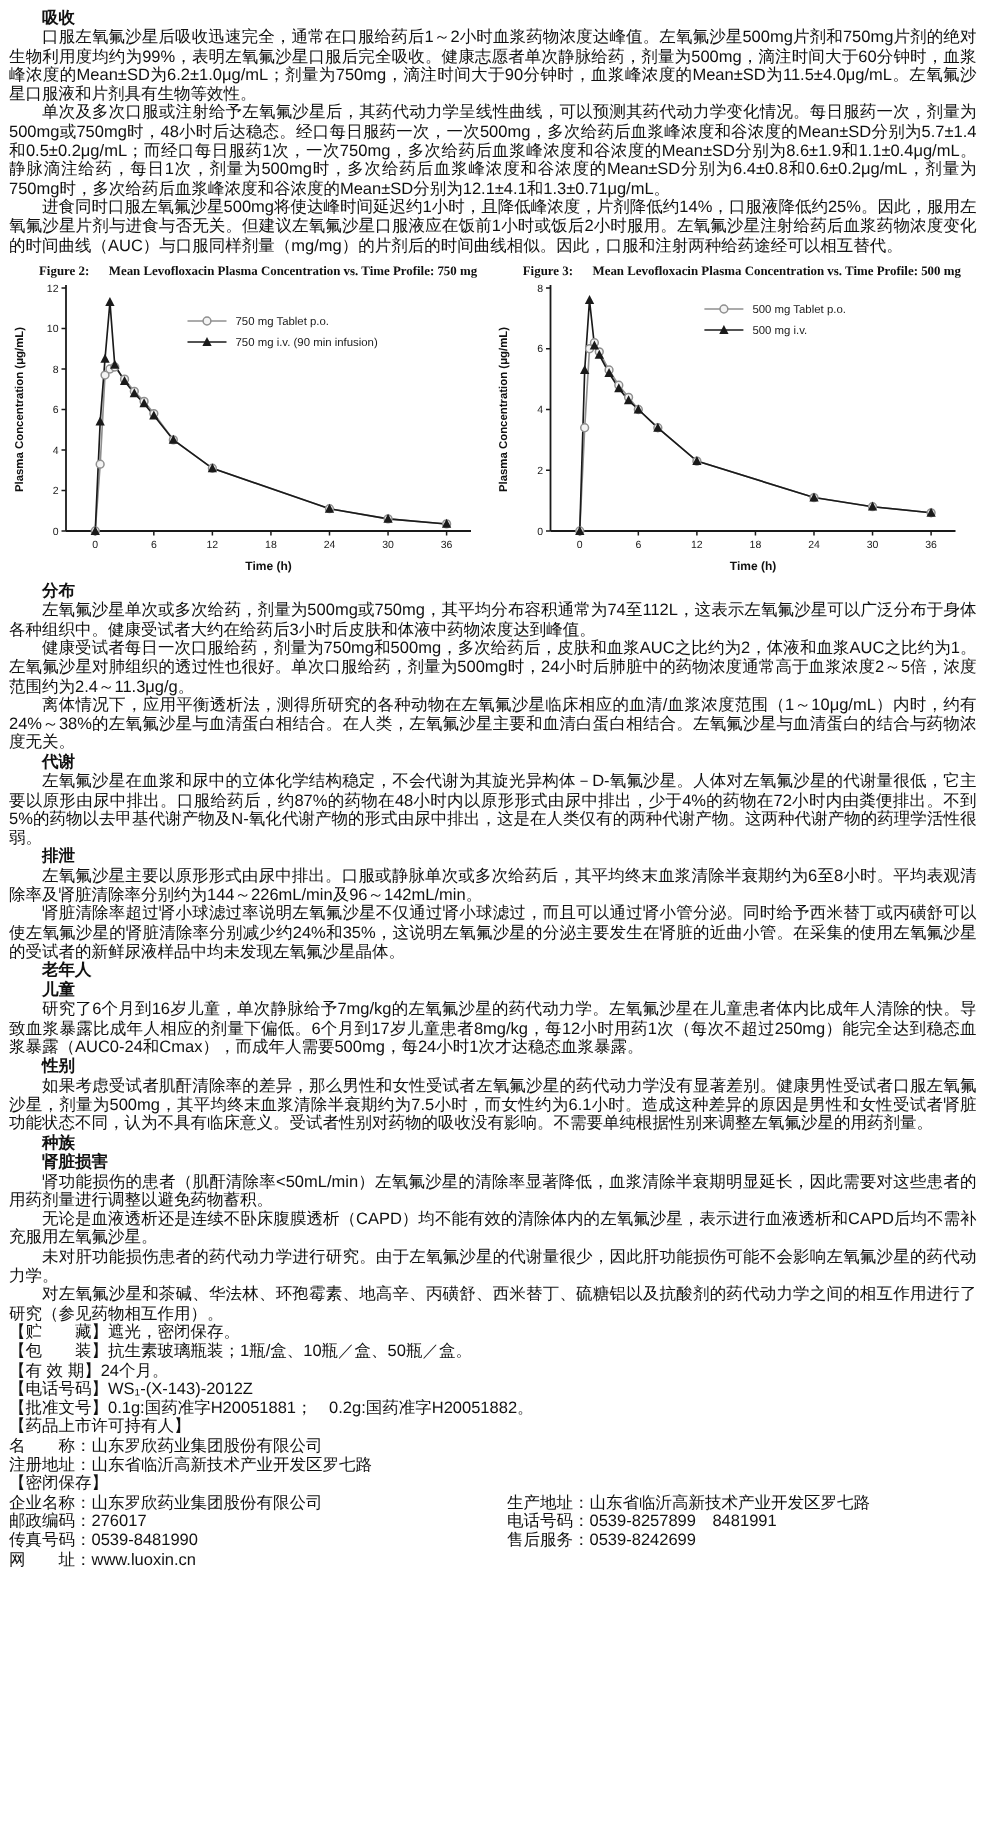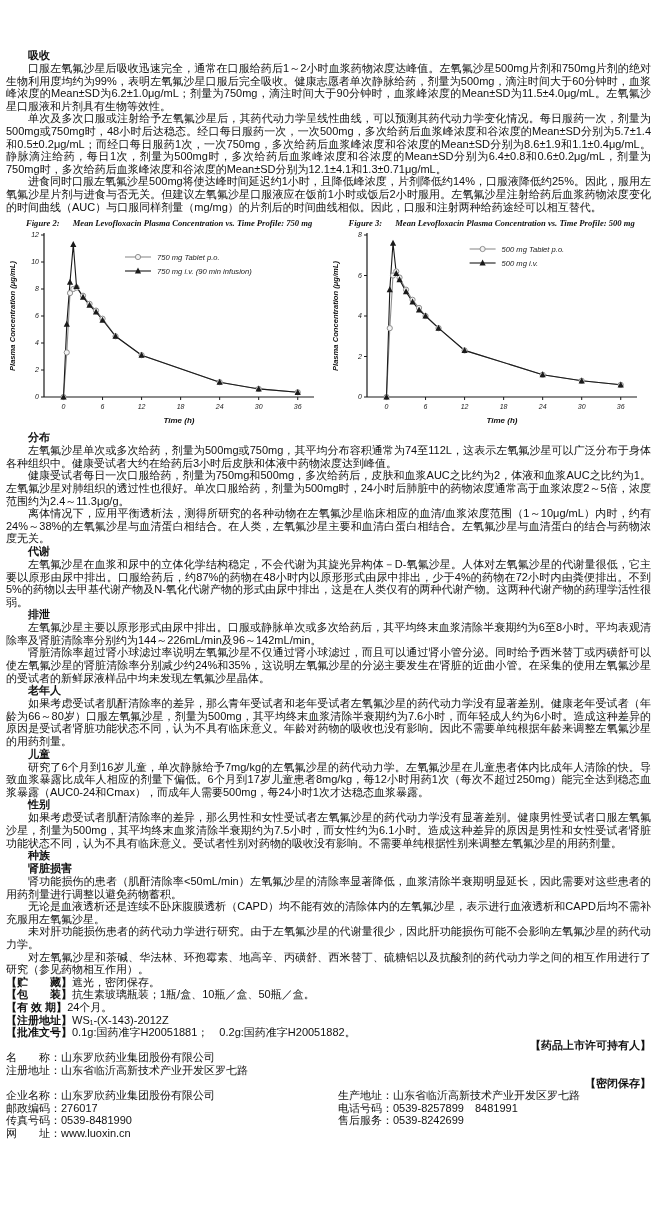--- a/index.html
+++ b/index.html
@@ -1,27 +1,27 @@
 <!DOCTYPE html>
 <html><head>
 <meta charset="utf-8">
 <style>
   html,body{margin:0;padding:0;background:#ffffff;}
   body{width:656px;font-family:"Liberation Sans","DejaVu Sans",sans-serif;font-size:11px;line-height:1.145;color:#111;}
-  .page{padding:21px 5px 10px 6px;margin-top:28px;}
+  .page{padding:6px 5px 10px 6px;}
   section{margin:0;}
   h3{margin:0;font-size:11px;font-weight:bold;text-indent:2em;line-height:1.18;}
   p.tx{margin:0;text-indent:2em;text-align:justify;}
-  .figs{display:flex;align-items:flex-end;margin:5px 0 2px 0;font-style:italic;}
+  .figs{display:flex;align-items:flex-end;margin:5px 0 2px 0;}
   .fig{margin:0;width:50%;}
   .cap{font-family:"Liberation Serif","DejaVu Serif",serif;font-weight:bold;font-size:8.6px;padding-left:20px;white-space:nowrap;line-height:1.3;}
   .cap .cap-label{margin-right:13px;}
   svg.chart{display:block;}
   .foot p{margin:0;text-indent:0;}
-  .b{font-weight:bold;text-align:right;}
+  .b{font-weight:normal;}
   .row{display:flex;}
   .row .lcol{width:332px;}
 </style>
 </head>
 <body>
 
 <div class="page">
 
   <section>
     <h3>吸收</h3>
@@ -192,21 +192,20 @@
   </section>
 
   <section>
     <h3>排泄</h3>
     <p class="tx">左氧氟沙星主要以原形形式由尿中排出。口服或静脉单次或多次给药后，其平均终末血浆清除半衰期约为6至8小时。平均表观清除率及肾脏清除率分别约为144～226mL/min及96～142mL/min。</p>
     <p class="tx">肾脏清除率超过肾小球滤过率说明左氧氟沙星不仅通过肾小球滤过，而且可以通过肾小管分泌。同时给予西米替丁或丙磺舒可以使左氧氟沙星的肾脏清除率分别减少约24%和35%，这说明左氧氟沙星的分泌主要发生在肾脏的近曲小管。在采集的使用左氧氟沙星的受试者的新鲜尿液样品中均未发现左氧氟沙星晶体。</p>
   </section>
 
   <section>
     <h3>老年人</h3>
-    <p class="tx">如果考虑受试者肌酐清除率的差异，那么青年受试者和老年受试者左氧氟沙星的药代动力学没有显著差别。健康老年受试者（年龄为66～80岁）口服左氧氟沙星，剂量为500mg，其平均终末血浆清除半衰期约为7.6小时，而年轻成人约为6小时。造成这种差异的原因是受试者肾脏功能状态不同，认为不具有临床意义。年龄对药物的吸收也没有影响。因此不需要单纯根据年龄来调整左氧氟沙星的用药剂量。</p>
   </section>
 
   <section>
     <h3>儿童</h3>
     <p class="tx">研究了6个月到16岁儿童，单次静脉给予7mg/kg的左氧氟沙星的药代动力学。左氧氟沙星在儿童患者体内比成年人清除的快。导致血浆暴露比成年人相应的剂量下偏低。6个月到17岁儿童患者8mg/kg，每12小时用药1次（每次不超过250mg）能完全达到稳态血浆暴露（AUC0-24和Cmax），而成年人需要500mg，每24小时1次才达稳态血浆暴露。</p>
   </section>
 
   <section>
     <h3>性别</h3>
     <p class="tx">如果考虑受试者肌酐清除率的差异，那么男性和女性受试者左氧氟沙星的药代动力学没有显著差别。健康男性受试者口服左氧氟沙星，剂量为500mg，其平均终末血浆清除半衰期约为7.5小时，而女性约为6.1小时。造成这种差异的原因是男性和女性受试者肾脏功能状态不同，认为不具有临床意义。受试者性别对药物的吸收没有影响。不需要单纯根据性别来调整左氧氟沙星的用药剂量。</p>
@@ -228,21 +227,21 @@
 
 
   <section>
     <p class="tx">对左氧氟沙星和茶碱、华法林、环孢霉素、地高辛、丙磺舒、西米替丁、硫糖铝以及抗酸剂的药代动力学之间的相互作用进行了研究（参见药物相互作用）。</p>
   </section>
 
   <section class="foot">
     <p><span class="b">【贮　　藏】</span><span>遮光，密闭保存。</span></p>
     <p><span class="b">【包　　装】</span><span>抗生素玻璃瓶装；1瓶/盒、10瓶／盒、50瓶／盒。</span></p>
     <p><span class="b">【有 效 期】</span><span>24个月。</span></p>
-    <p><span class="b">【注册地址】</span><span>WS₁-(X-143)-2012Z</span></p>
+    <p><span class="b">【电话号码】</span><span>WS₁-(X-143)-2012Z</span></p>
     <p><span class="b">【批准文号】</span><span>0.1g:国药准字H20051881；　0.2g:国药准字H20051882。</span></p>
     <p class="b">【药品上市许可持有人】</p>
     <p><span>名　　称：</span><span>山东罗欣药业集团股份有限公司</span></p>
     <p><span>注册地址：</span><span>山东省临沂高新技术产业开发区罗七路</span></p>
     <p class="b">【密闭保存】</p>
     <div class="row">
       <p class="lcol"><span>企业名称：</span><span>山东罗欣药业集团股份有限公司</span></p>
       <p><span>生产地址：</span><span>山东省临沂高新技术产业开发区罗七路</span></p>
     </div>
     <div class="row">

